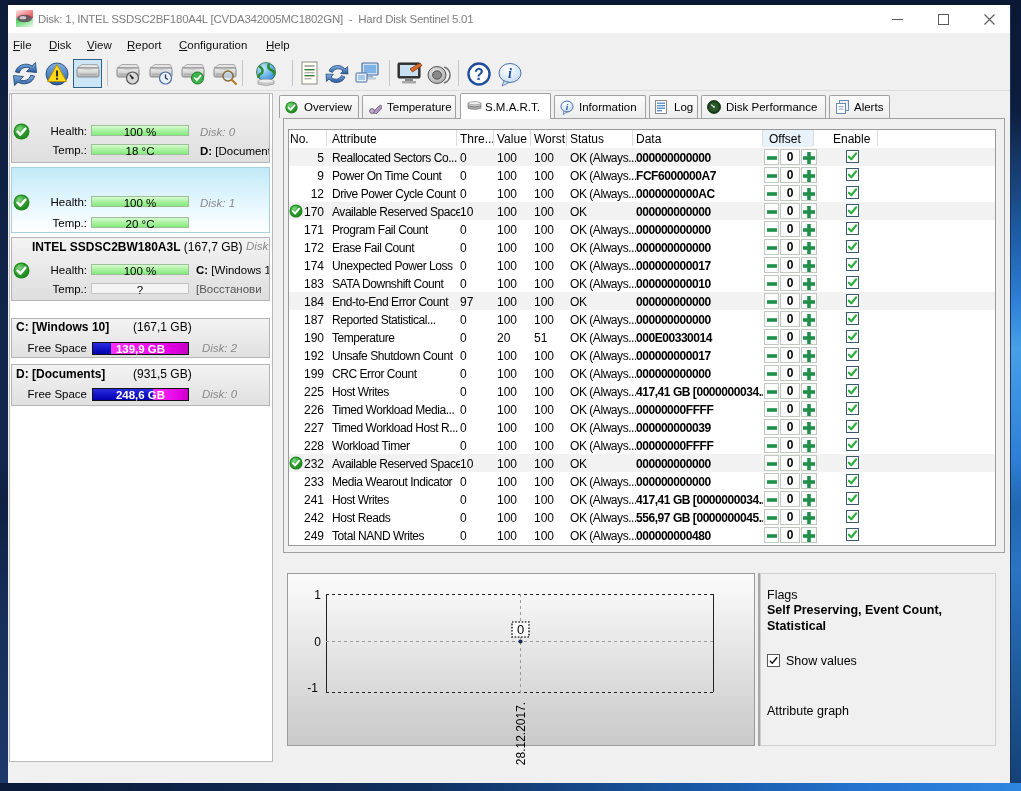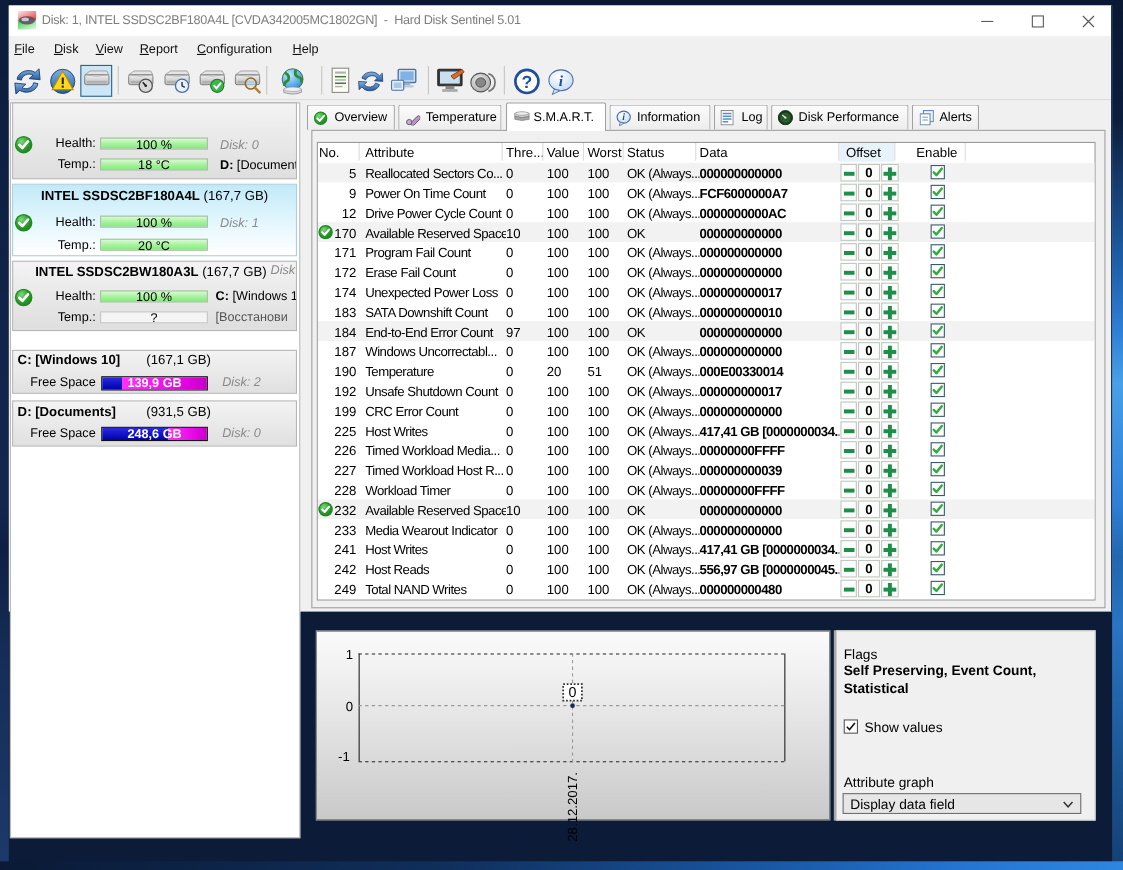--- a/index.html
+++ b/index.html
@@ -1,21 +1,21 @@
 <!DOCTYPE html>
 <html><head><meta charset="utf-8"><title>HDS</title><style>
 *{margin:0;padding:0;box-sizing:border-box}
 html,body{width:1021px;height:791px;overflow:hidden;font-family:"Liberation Sans",sans-serif}
 body{position:relative;background:#0c1b38}
 .abs{position:absolute}
 #deskR{position:absolute;left:1011px;top:0;width:10px;height:791px;background:linear-gradient(180deg,#0a1833 0%,#0c1e3e 14%,#14335f 19%,#1e5ea8 30%,#2e7fd6 38%,#47a0e8 44%,#2e7fd6 58%,#2167b0 64%,#2a74c4 72%,#1d5795 87%,#143f73 100%)}
 #deskB{position:absolute;left:0;top:783px;width:1021px;height:8px;background:linear-gradient(90deg,#0a1a36 0%,#102f5c 40%,#1a5aa8 70%,#2474d0 85%,#2e86e0 100%)}
 #deskL{position:absolute;left:0;top:0;width:8px;height:791px;background:linear-gradient(180deg,#0c1c3a 0%,#11244a 40%,#13274e 58%,#0e1f42 63%,#152d56 75%,#1a3462 90%,#1d3a6b 100%)}
 #deskT{position:absolute;left:0;top:0;width:1021px;height:5px;background:#0a1833}
-#win{position:absolute;left:8px;top:5px;width:1003px;height:551px;background:#f0f0f0;border-right:1px solid #1a3458}
+#win{position:absolute;left:8px;top:5px;width:1003px;height:778px;background:#f0f0f0;border-right:1px solid #1a3458}
 #titlebar{position:absolute;left:0;top:0;width:100%;height:28px;background:#fff}
 #title{position:absolute;left:30px;top:8px;font-size:11.5px;letter-spacing:-0.25px;color:#7e7e7e;white-space:pre}
 .wbtn{position:absolute;top:0;width:45px;height:28px;color:#5a5a5a}
 #menubar{position:absolute;left:0;top:28px;width:100%;height:24px;background:#f0f0f0}
 .mi{position:absolute;top:6px;font-size:11.5px;color:#111}
 .mi u{text-decoration:underline}
 #toolbar{position:absolute;left:0;top:52px;width:100%;height:34px;background:#f0f0f0;border-bottom:1px solid #ddd}
 .tsep{position:absolute;top:3px;width:1px;height:26px;background:#c6c6c6}
 .tico{position:absolute;top:4px}
 #unreg{position:absolute;left:551px;top:63px;font-size:13px;font-weight:bold;color:#c00000;text-decoration:underline}
@@ -225,21 +225,20 @@
         <path d="M4.3 8.2 L6.9 10.9 L11.7 5.3" stroke="#fff" stroke-width="2.3" fill="none" stroke-linecap="round" stroke-linejoin="round"></path>
       </svg>
 <div class="rowlab" style="top:31px">Health:</div>
 <div class="hbar" style="top:31px">100 %</div>
 <div class="ritem" style="top:32px">Disk: 0</div>
 <div class="rowlab" style="top:50px">Temp.:</div>
 <div class="hbar" style="top:50px">18 °C</div>
 <div class="rdrive" style="left:188px;top:51px"><b>D:</b> [Document</div>
 </div>
 <div class="dblk sel" style="top:162px;height:66px">
-<div class="dtitle" style="top:3px"><b>INTEL SSDSC2BF180A4L</b> (167,7 GB)</div>
 <svg class="gc" style="left:1px;top:26px" width="17" height="17" viewBox="0 0 16 16">
         <circle cx="8" cy="8" r="7.5" fill="#1c8a1c"></circle>
         <circle cx="8" cy="8" r="6.4" fill="url(#gcg)"></circle>
         <path d="M4.3 8.2 L6.9 10.9 L11.7 5.3" stroke="#fff" stroke-width="2.3" fill="none" stroke-linecap="round" stroke-linejoin="round"></path>
       </svg>
 <div class="rowlab" style="top:28px">Health:</div>
 <div class="hbar" style="top:28px">100 %</div>
 <div class="ritem" style="top:29px">Disk: 1</div>
 <div class="rowlab" style="top:49px">Temp.:</div>
 <div class="hbar" style="top:49px">20 °C</div>
@@ -572,21 +571,21 @@
         <rect x="0" y="4.2" width="12" height="3.6" fill="#1e8e4a"></rect>
       </svg>
     </div>
 <div class="cb" style="left:838px;top:289px">
       <svg width="11" height="11" viewBox="0 0 12 12">
         <path d="M2 6.2 L4.7 9 L10 2.5" stroke="#2fae3f" stroke-width="2.4" fill="none" stroke-linecap="round" stroke-linejoin="round"></path>
       </svg>
     </div>
 <div class="trow" style="top:305px"></div>
 <div class="tc rno" style="top:308px">187</div>
-<div class="tc" style="left:324px;top:308px;width:128px;letter-spacing:-0.45px">Windows Uncorrectabl...</div>
+<div class="tc" style="left:324px;top:308px;width:128px;letter-spacing:-0.45px">Reported Statistical...</div>
 <div class="tc" style="left:452px;top:308px">0</div>
 <div class="tc" style="left:489px;top:308px">100</div>
 <div class="tc" style="left:526px;top:308px">100</div>
 <div class="tc" style="left:562px;top:308px;width:66px;letter-spacing:-0.45px">OK (Always...</div>
 <div class="tc b" style="left:628px;top:308px;width:127px;letter-spacing:-0.45px">000000000000</div>
 <div class="obox om" style="left:756px;top:306px;width:15px">
       <svg width="10" height="10" viewBox="0 0 10 10">
         <rect x="0" y="3.2" width="10" height="3.6" fill="#1e8e4a"></rect>
       </svg>
     </div>
@@ -950,26 +949,20 @@
 
 <div class="abs" style="left:759px;top:583px;font-size:12.5px">Flags</div>
 <div class="abs" style="left:759px;top:598px;font-size:12.5px;font-weight:bold;width:210px;line-height:15.5px">Self Preserving, Event Count, Statistical</div>
 <div class="abs" style="left:759px;top:649px;width:13px;height:13px;background:#fff;border:1px solid #555">
       <svg width="11" height="11" viewBox="0 0 12 12" style="display:block;margin:0 auto">
         <path d="M2 6.2 L4.7 9 L10 2.5" stroke="#111" stroke-width="1.5" fill="none"></path>
       </svg>
     </div>
 <div class="abs" style="left:778px;top:649px;font-size:12.5px">Show values</div>
 <div class="abs" style="left:759px;top:699px;font-size:12.5px">Attribute graph</div>
-<div class="abs" style="left:758px;top:716px;width:217px;height:19px;background:#e6e6e6;border:1px solid #707070">
-<div style="position:absolute;left:6px;top:2px;font-size:12.5px">Display data field</div>
-<svg style="position:absolute;right:6px;top:6px" width="10" height="7">
-        <path d="M1 1 L5 5.5 L9 1" stroke="#333" stroke-width="1.3" fill="none"></path>
-      </svg>
-</div>
 
 </div>
 <svg width="0" height="0">
     <defs>
       <radialGradient id="gcg" cx="0.35" cy="0.3" r="0.9">
         <stop offset="0" stop-color="#7fd97f"></stop>
         <stop offset="0.5" stop-color="#2f9e2f"></stop>
         <stop offset="1" stop-color="#1d7a1d"></stop>
       </radialGradient>
     </defs>

